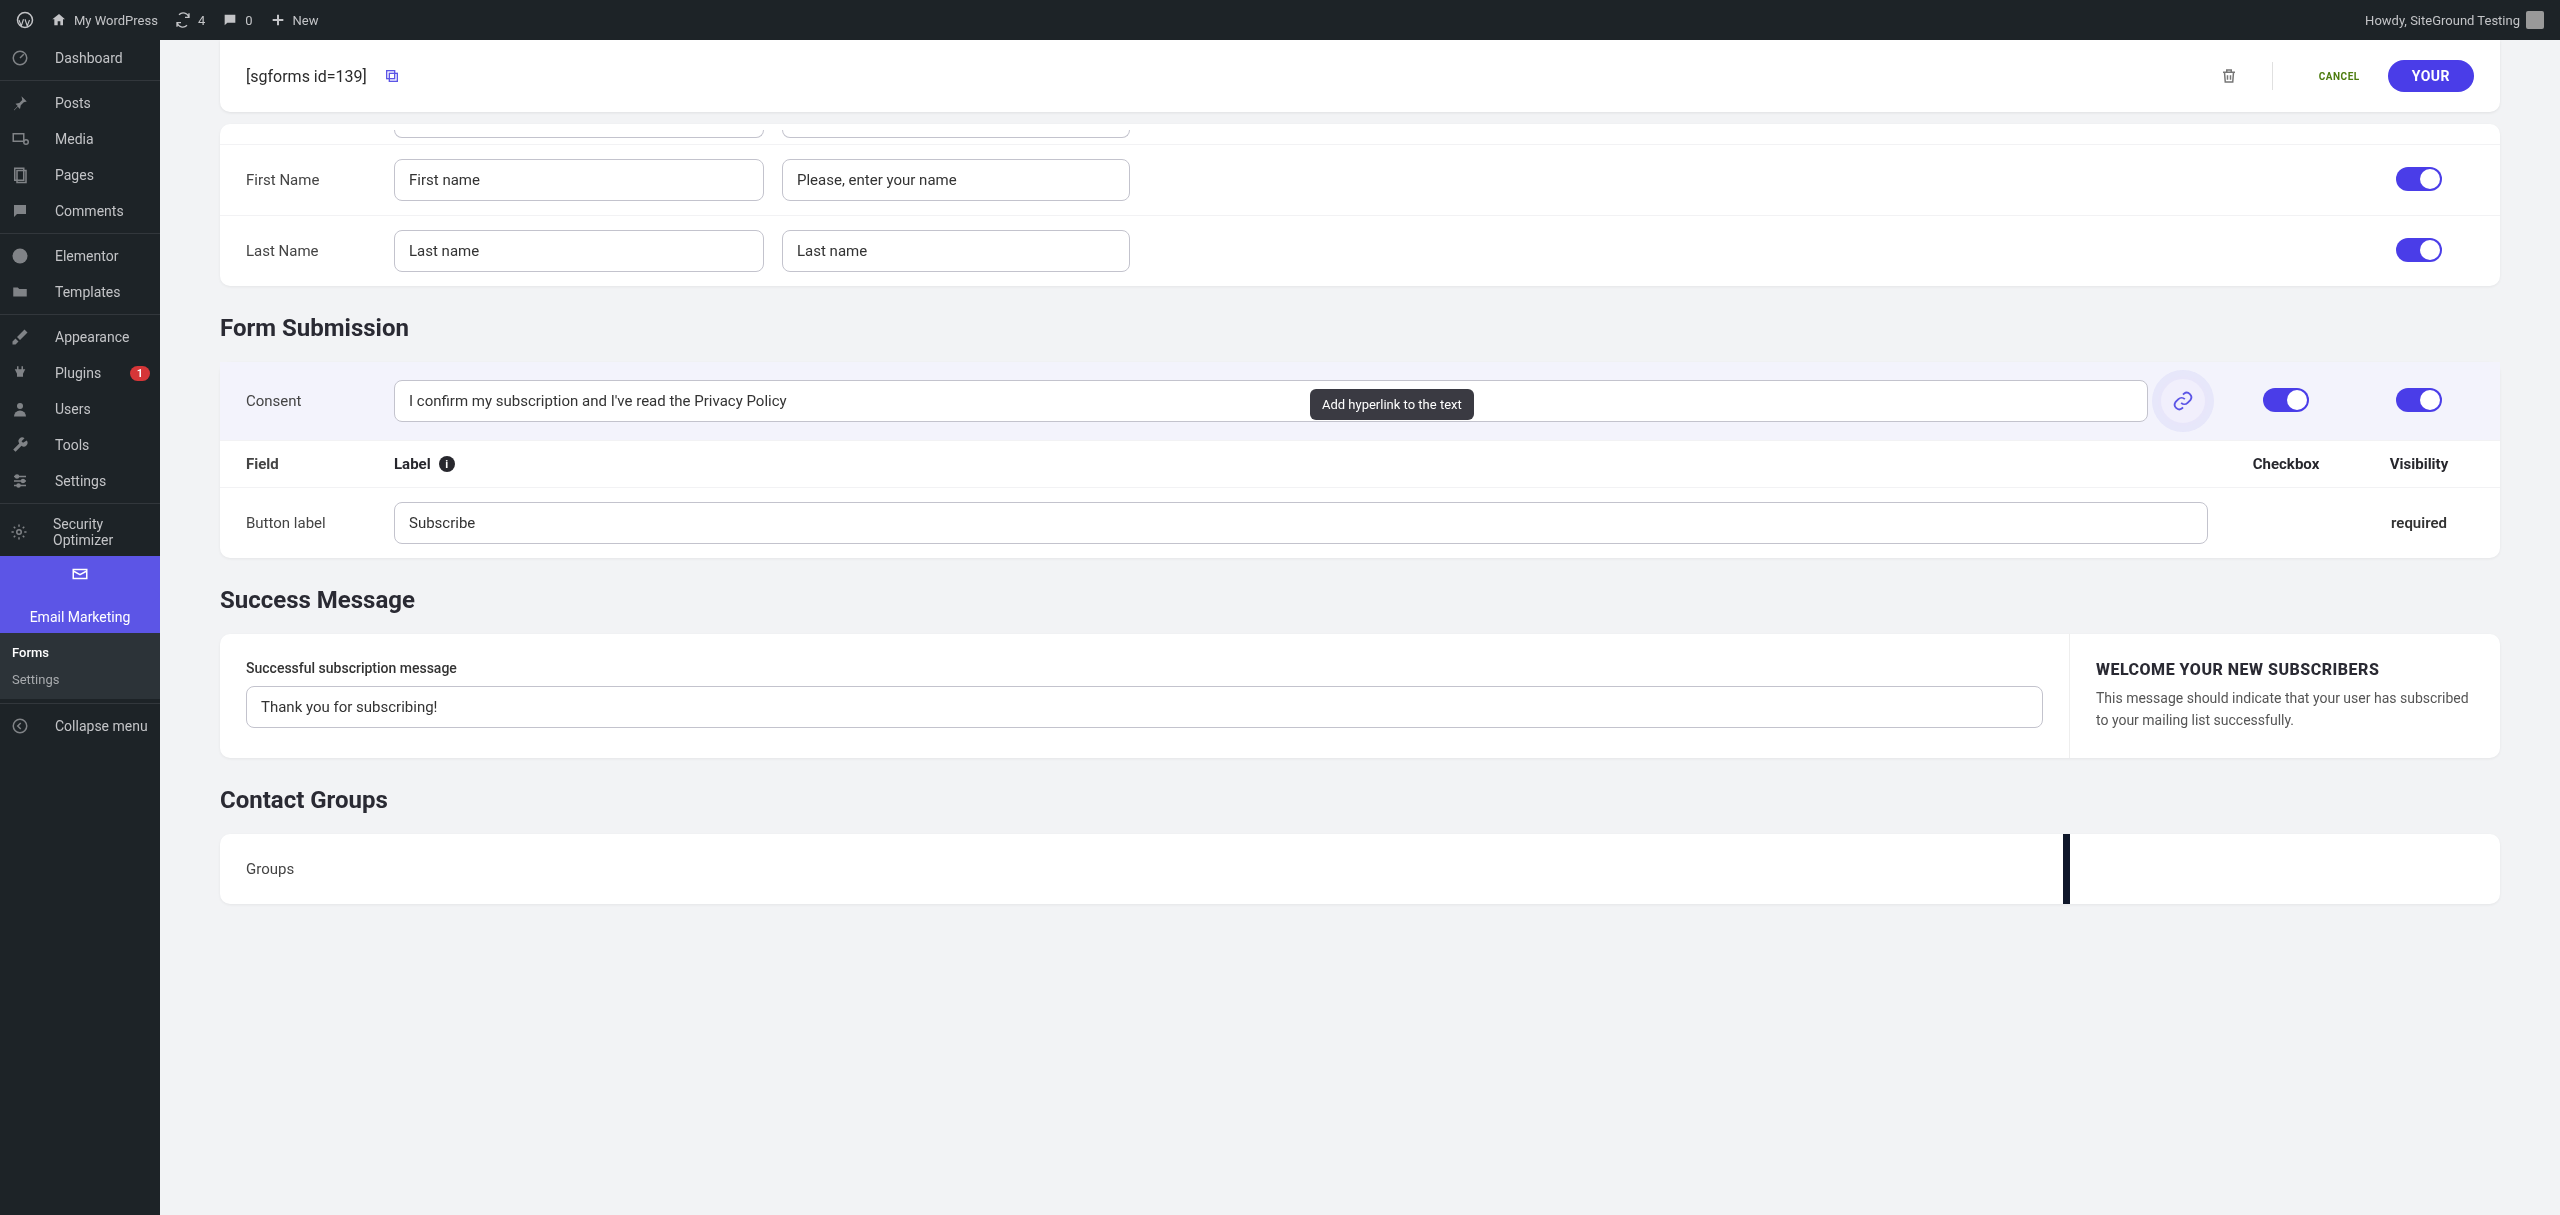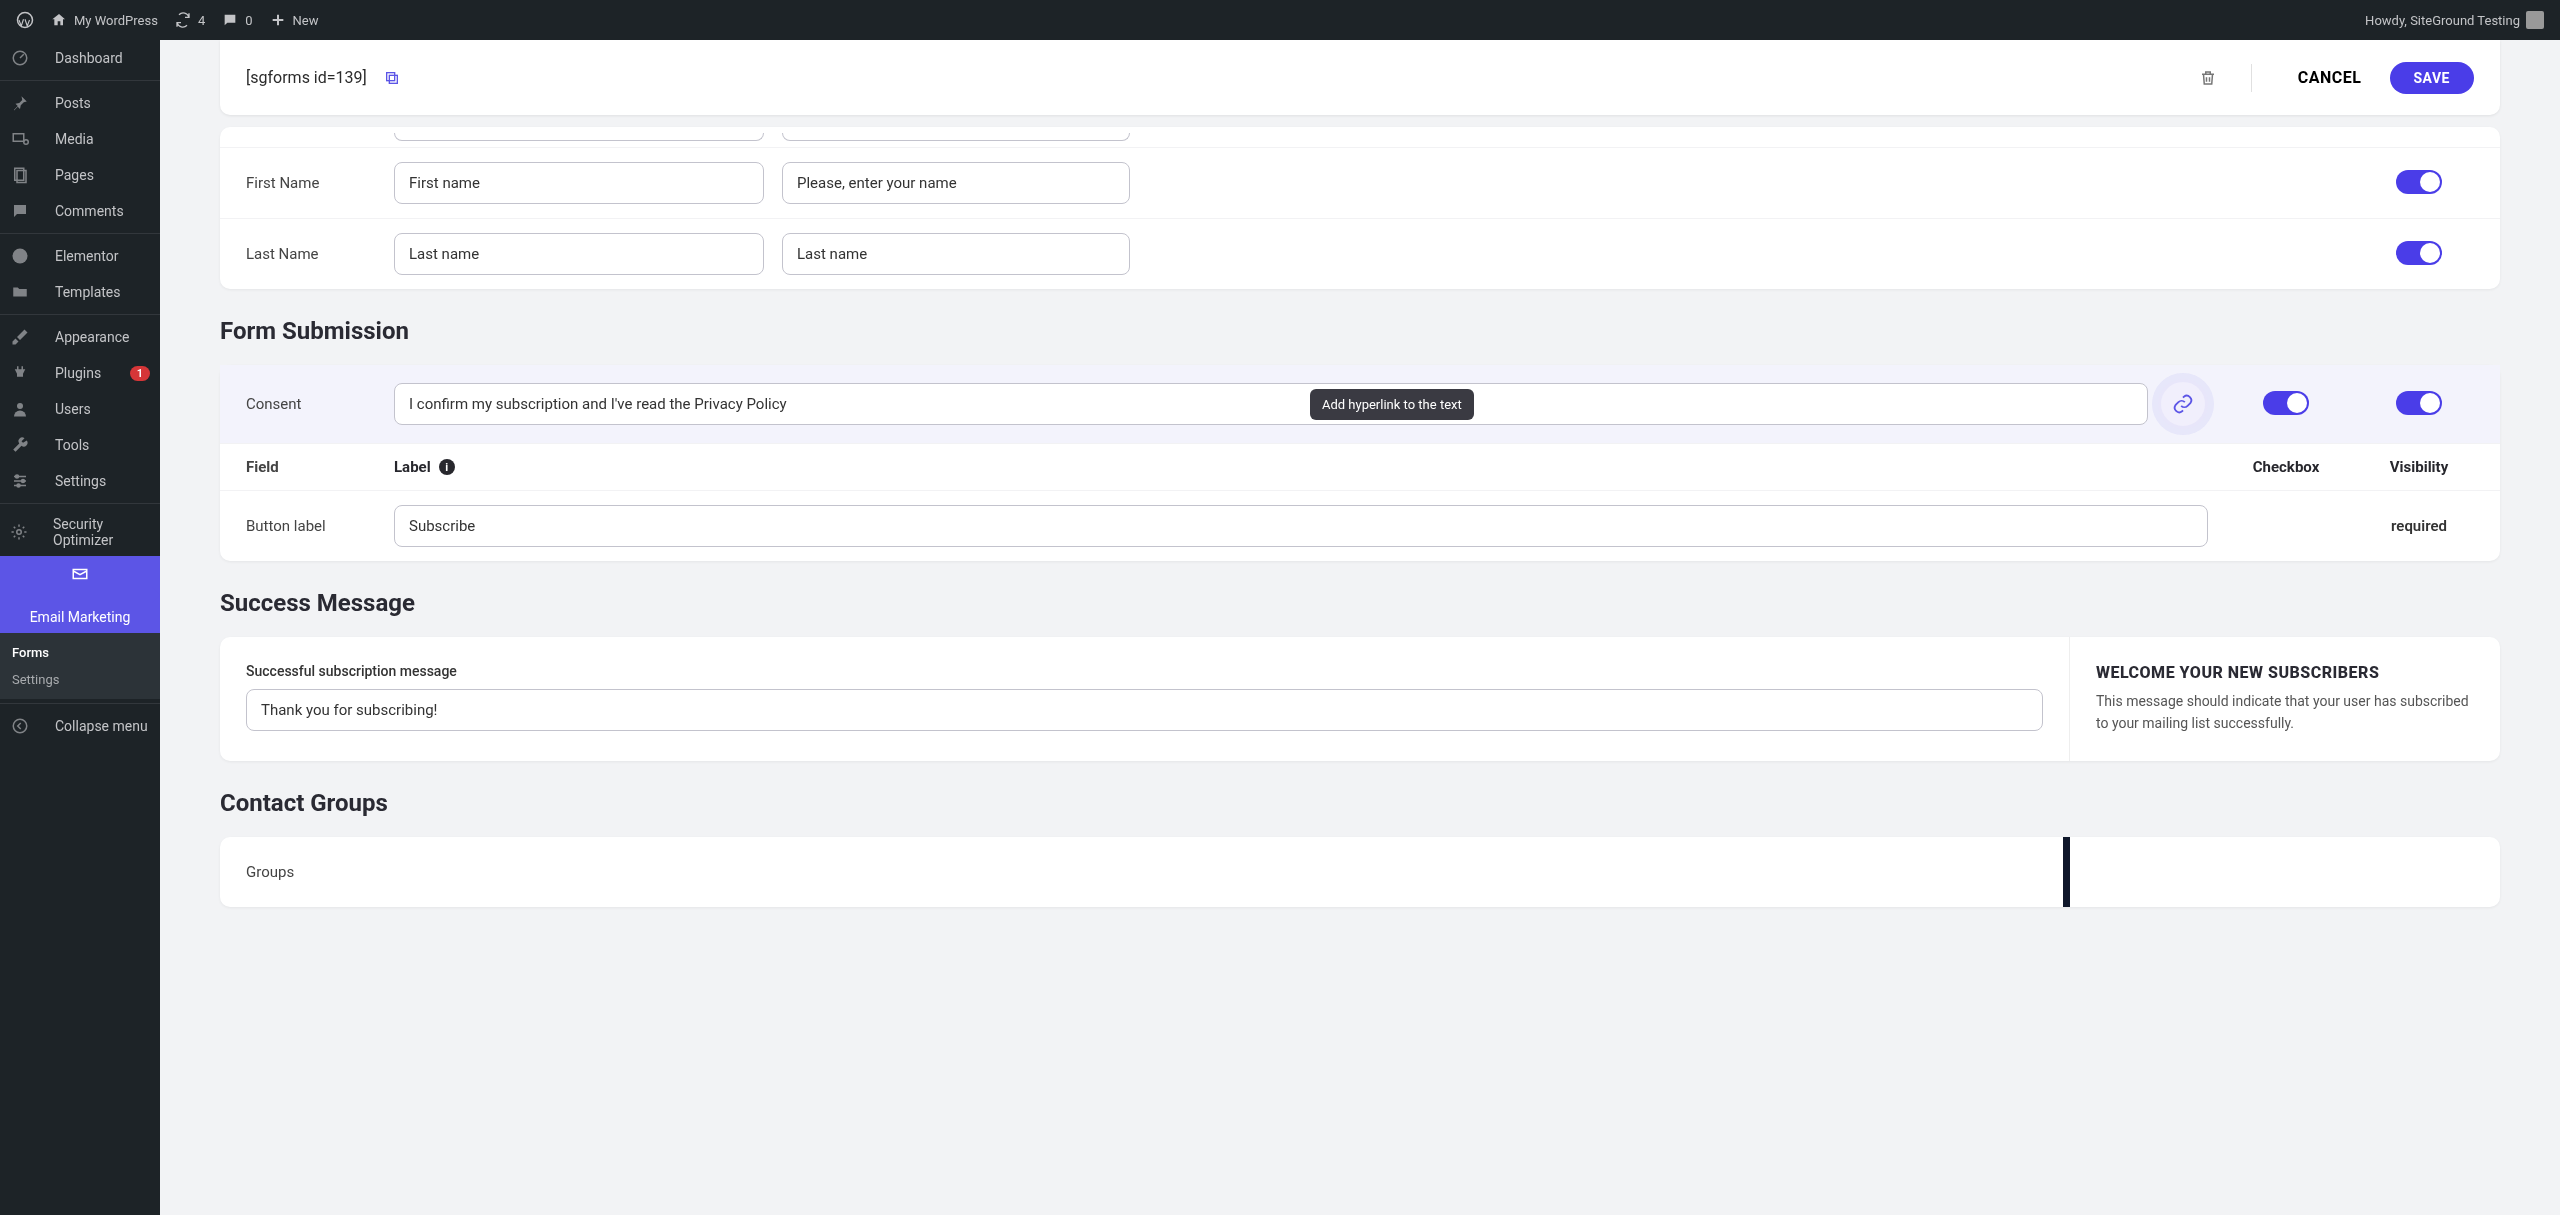--- a/index.html
+++ b/index.html
@@ -28,21 +28,21 @@
 
 
 .main { flex: 1; padding: 0 60px 40px; background: #f2f3f5; overflow: auto; }
 
 
 .form-header { background: #fff; border-radius: 0 0 10px 10px; padding: 20px 26px; display: flex; align-items: center; gap: 12px; box-shadow: 0 1px 3px rgba(0,0,0,0.08); position: sticky; top: 0; z-index: 50; }
 .shortcode { font-size: 16px; color: #2b2b2b; }
 .header-icon-btn { width: 26px; height: 26px; display: inline-flex; align-items: center; justify-content: center; cursor: pointer; color: #767676; }
 .header-spacer { flex: 1; }
 .header-divider { width: 1px; height: 28px; background: #e0e0e0; margin: 0 18px; }
-.btn-cancel { background: none; border: none; color: #000000; font-weight: 700; font-size: 16px; letter-spacing: 0.5px; cursor: pointer; padding: 8px 16px; }
+.btn-cancel { background: none; border: none; color: #4d7c0f; font-weight: 700; font-size: 10px; letter-spacing: 0.5px; cursor: pointer; padding: 8px 16px; }
 .btn-save { background: #4a3de8; border: none; color: #fff; font-weight: 700; font-size: 14px; letter-spacing: 0.5px; cursor: pointer; padding: 8px 24px; border-radius: 20px; }
 
 
 .card { background: #fff; border-radius: 10px; box-shadow: 0 1px 3px rgba(0,0,0,0.06); margin-top: 20px; }
 .section-title { font-size: 24px; font-weight: 700; margin: 28px 0 0; color: #2a2a33; }
 .row { display: flex; align-items: center; padding: 14px 26px; gap: 18px; border-bottom: 1px solid #f2f2f4; }
 .row:last-child { border-bottom: none; }
 .row.highlighted { background: #f3f3fc; }
 .row.header-row { font-weight: 700; font-size: 15px; color: #27272d; }
 .col-field { width: 130px; font-size: 15px; color: #444; }
@@ -289,21 +289,21 @@
           </svg>
       </span>
       <span class="header-spacer"></span>
       <span class="header-icon-btn">
         <svg width="18" height="18" viewBox="0 0 24 24" fill="none" stroke="currentColor" stroke-width="2">
             <path d="M4 7h16M9 7V4h6v3M6 7l1 13h10l1-13M10 11v6M14 11v6"></path>
           </svg>
       </span>
       <span class="header-divider"></span>
       <button class="btn-cancel">CANCEL</button>
-      <button class="btn-save">SAVE</button>
+      <button class="btn-save">YOUR</button>
     </div>
 
     <div class="card" style="margin-top: 12px;">
       <div class="row" style="padding-top:6px; padding-bottom:6px; border-bottom: 1px solid #f2f2f4;">
         <div class="col-field"></div>
         <div class="col-label-input">
             <div style="height:8px; border:1.5px solid #c3c3cd; border-top:none; border-radius: 0 0 8px 8px;"></div>
           </div>
         <div class="col-placeholder-input">
             <div style="height:8px; border:1.5px solid #c3c3cd; border-top:none; border-radius: 0 0 8px 8px;"></div>

